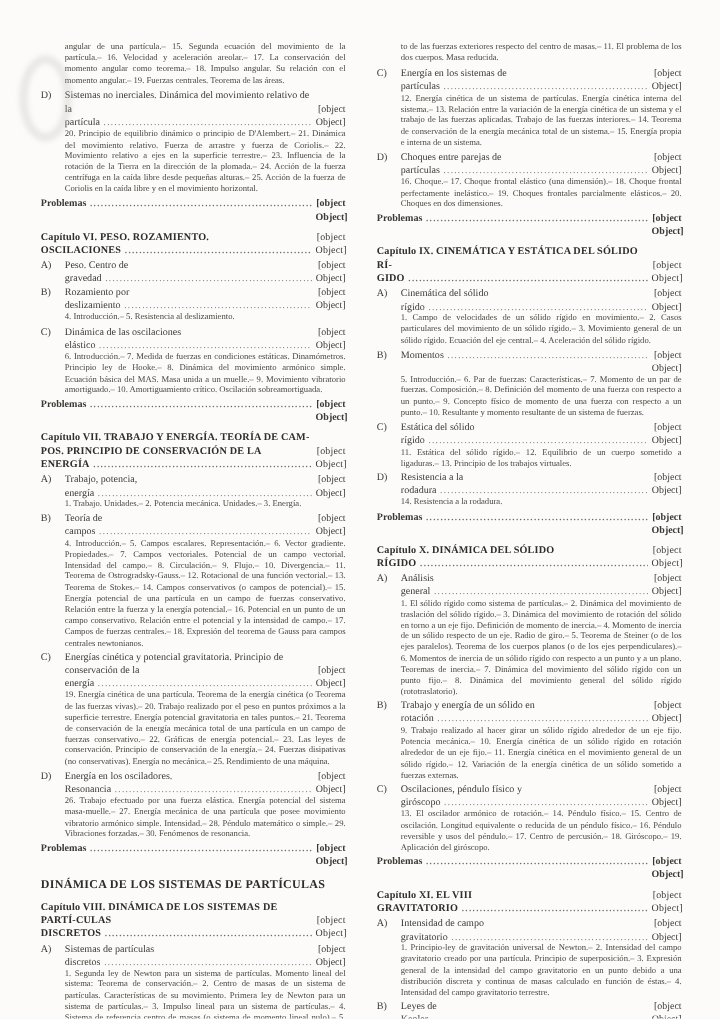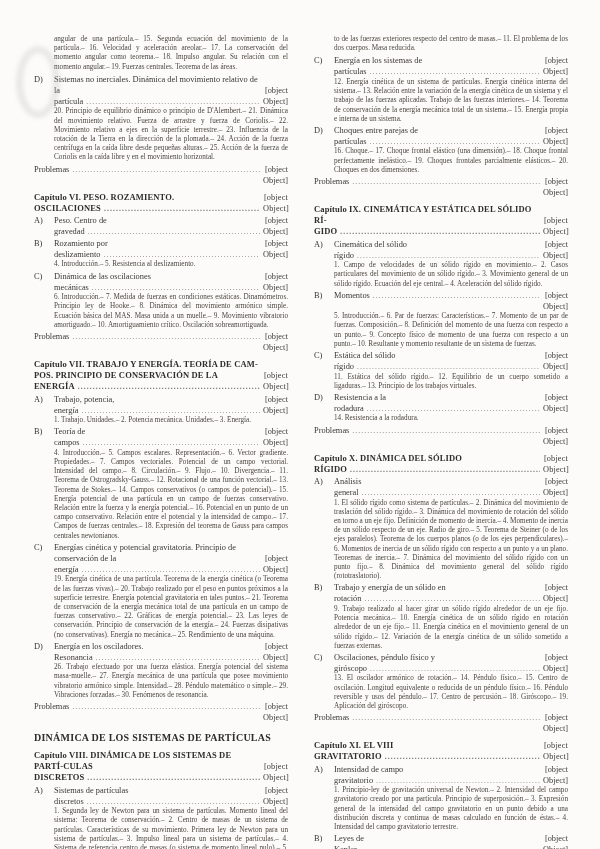--- a/index.html
+++ b/index.html
@@ -67,21 +67,21 @@
     align-items: flex-start;
     font-weight: bold;
     font-size: 8.5px;
     line-height: 11.2px;
     letter-spacing: 0.15px;
     color: #2f2d29;
     margin: 6px 0 0.5px;
   }
   .chapter .page-num { font-weight: normal; }
 
-  .problemas { margin: 1px 0 5px; }
+  .problemas { margin: 1px 0 5px; font-weight: bold; }
 
   .part-title {
     font-weight: bold;
     font-size: 10px;
     line-height: 13px;
     letter-spacing: 0.25px;
     color: #2f2d29;
     margin: 8px 0 1px;
     text-align: left;
   }
@@ -135,21 +135,21 @@
       <span class="entry-label">B)</span>
       <span class="leadered">Rozamiento por deslizamiento</span>
       <span class="page-num">[object Object]</span>
     </div>
     <p class="detail">4. Introducción.– 5. Resistencia al deslizamiento.</p>
   </div>
 
   <div class="entry">
     <div class="entry-row">
       <span class="entry-label">C)</span>
-      <span class="leadered">Dinámica de las oscilaciones mecánicas</span>
+      <span class="leadered">Dinámica de las oscilaciones elástico</span>
       <span class="page-num">[object Object]</span>
     </div>
     <p class="detail">6. Introducción.– 7. Medida de fuerzas en condiciones estáticas. Dinamómetros. Principio ley de Hooke.– 8. Dinámica del movimiento armónico simple. Ecuación básica del MAS. Masa unida a un muelle.– 9. Movimiento vibratorio amortiguado.– 10. Amortiguamiento crítico. Oscilación sobreamortiguada.</p>
   </div>
 
   <div class="entry-row problemas">
     <span class="leadered">Problemas</span>
     <span class="page-num">[object Object]</span>
   </div>
 

